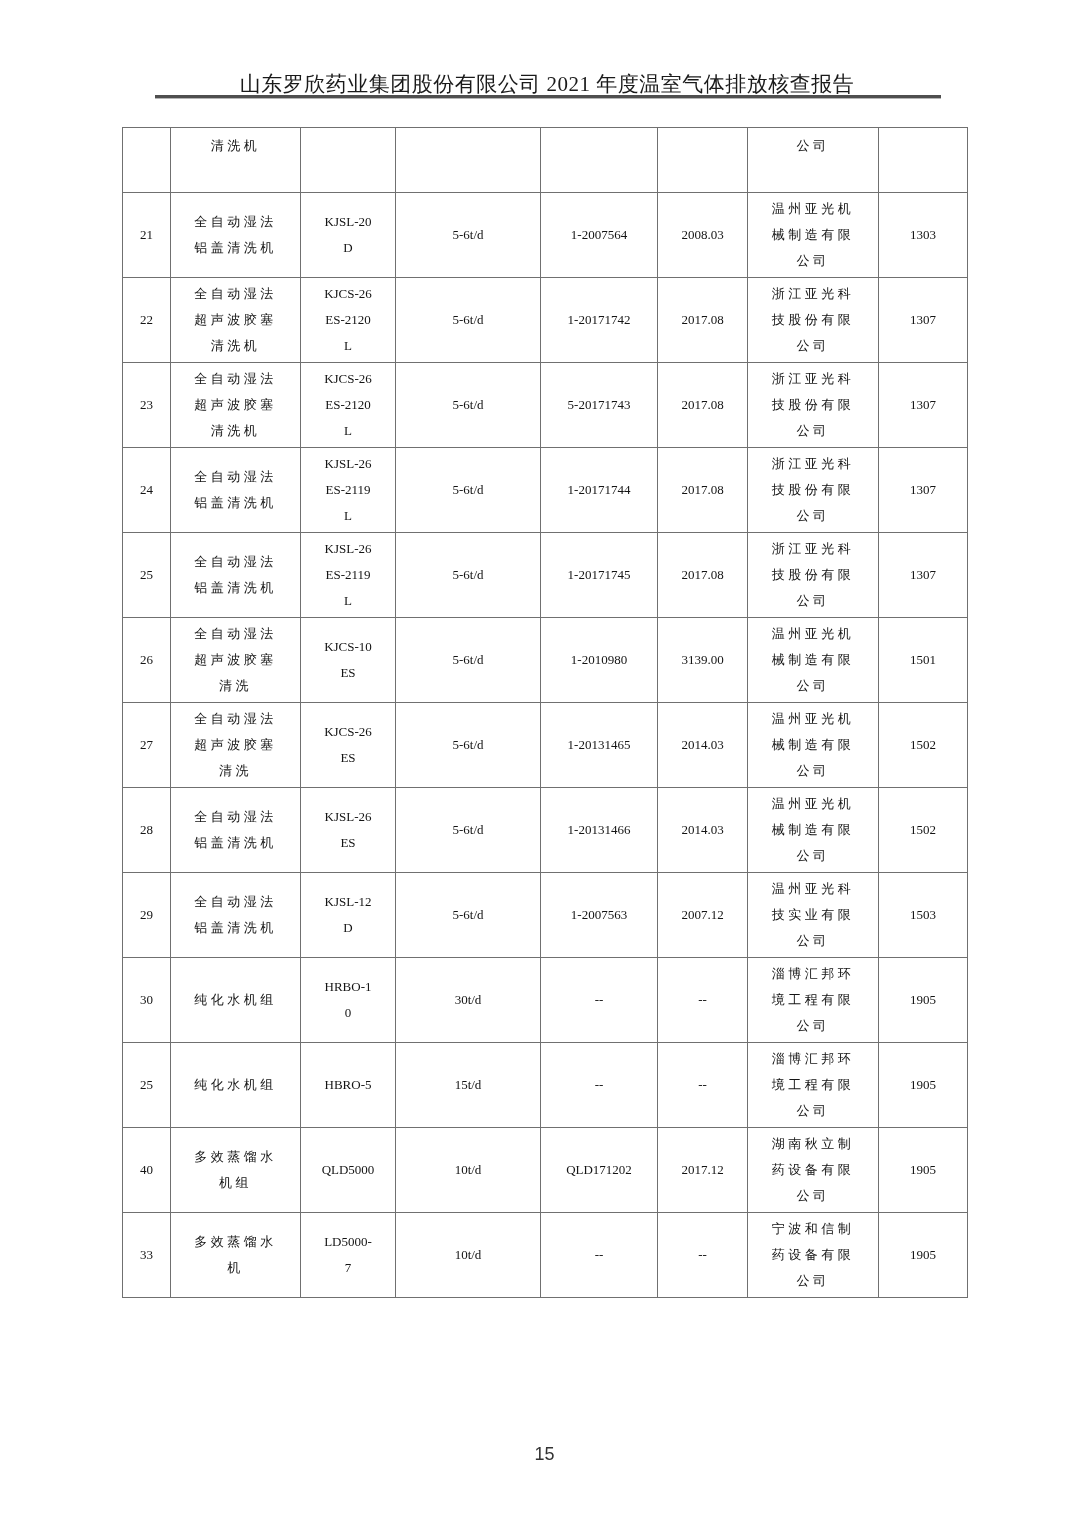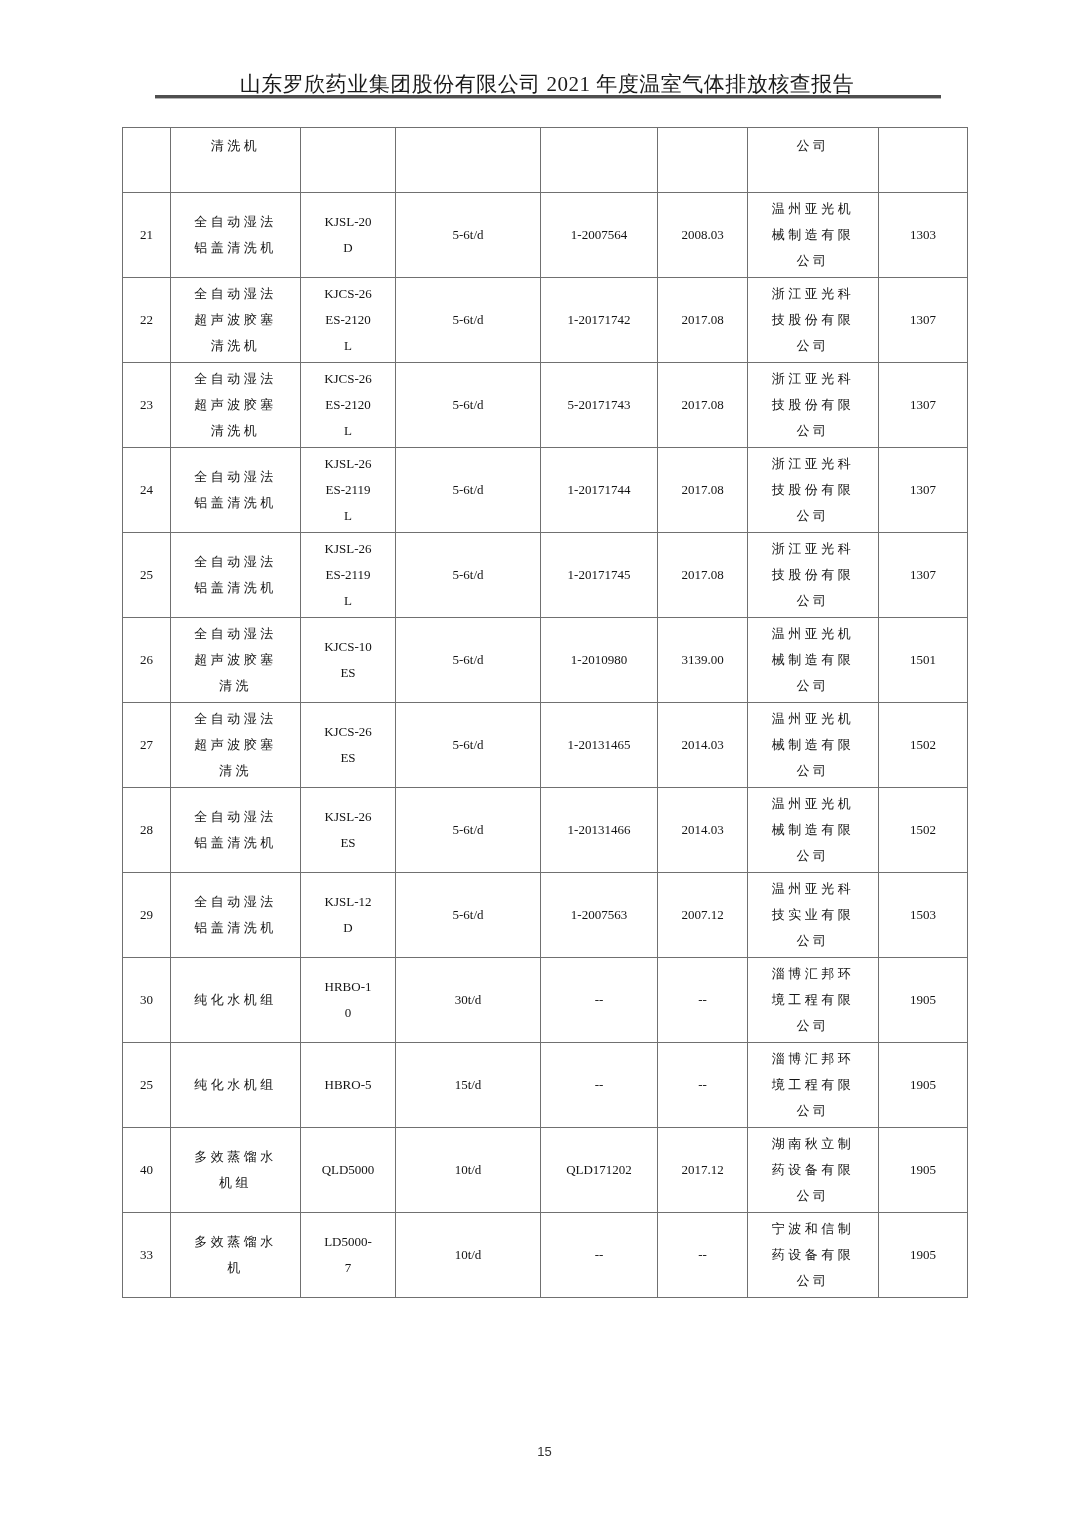--- a/index.html
+++ b/index.html
@@ -65,21 +65,21 @@
   td.spaced {
     letter-spacing: 3.5px;
   }
   .page-footer {
     position: absolute;
     top: 1444px;
     left: 122px;
     width: 845px;
     text-align: center;
     font-family: "Liberation Sans", "DejaVu Sans", sans-serif;
-    font-size: 13px;
+    font-size: 18px;
     color: #333333;
   }
 </style>
 </head>
 <body>
 
 <div class="page-header">山东罗欣药业集团股份有限公司 2021 年度温室气体排放核查报告</div>
 <div class="header-rule"></div>
 
 <table class="equipment">

